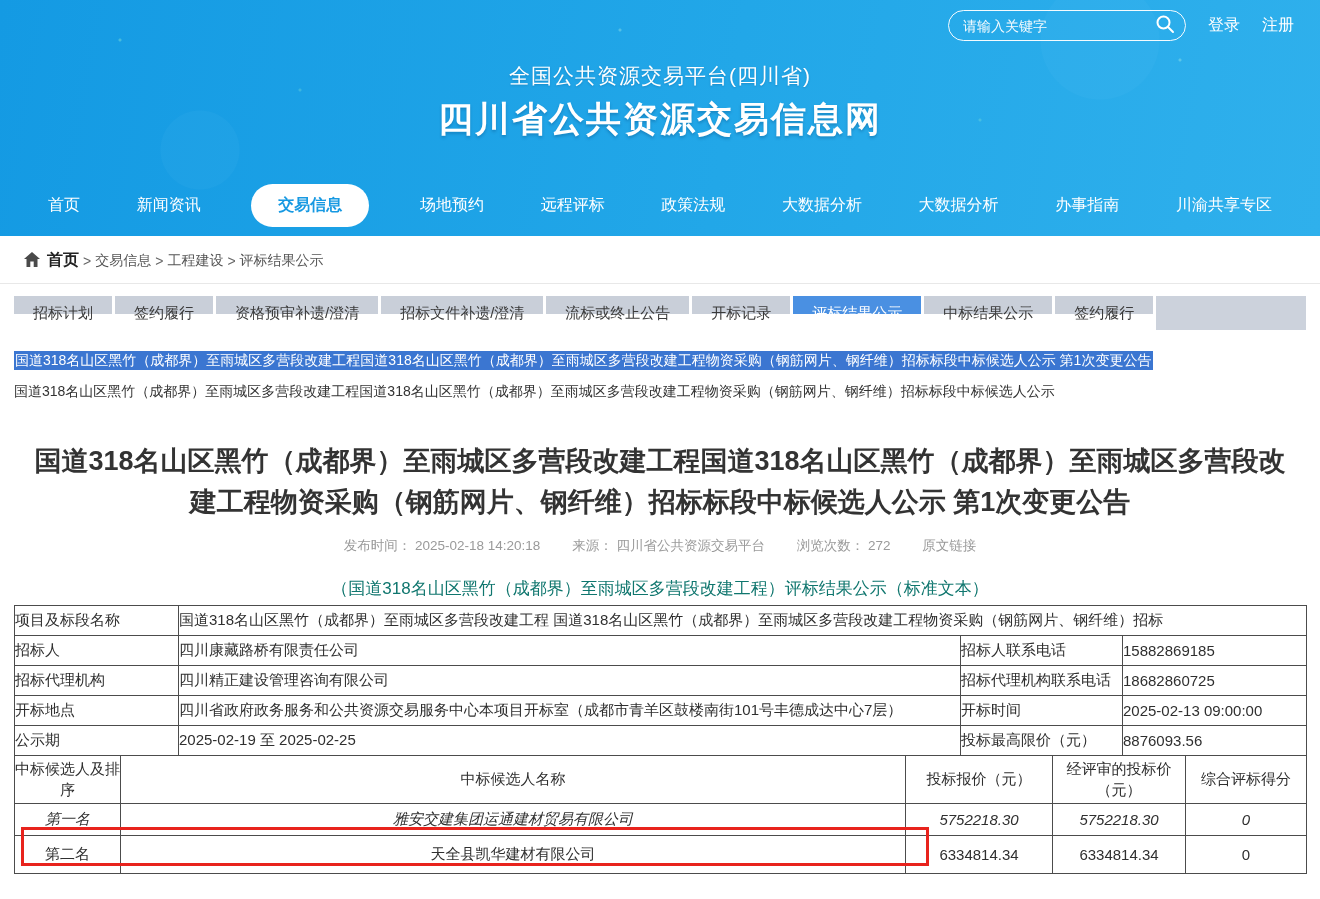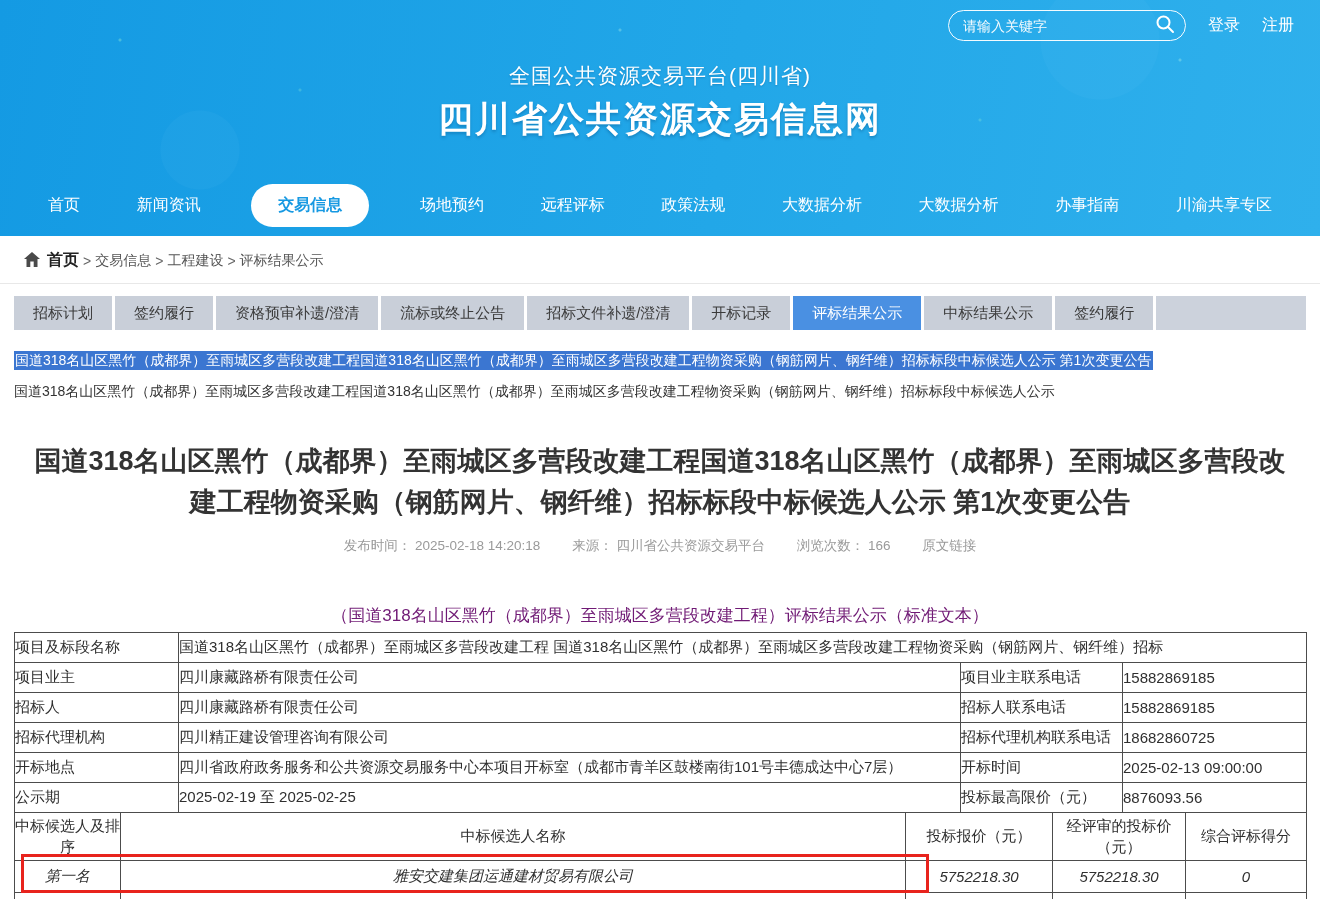--- a/index.html
+++ b/index.html
@@ -39,38 +39,38 @@
   
   .breadcrumb { display:flex; align-items:center; padding:14px 24px 12px;
     border-bottom:1px solid #e8e8e8; font-size:14px; color:#555; }
   .crumb-home { font-size:16px; font-weight:bold; color:#222; text-decoration:none; margin-left:7px; }
   .crumb-sep { margin:0 4px; color:#666; }
   .crumb-link { color:#555; text-decoration:none; }
 
   
   .tab-strip { display:flex; column-gap:3px; margin:12px 14px 0; }
   .tab-btn { background:#c9cfd9; border:none; color:#3a3a3a; font-size:15px;
-    height:34px; line-height:34px; padding:0 19px; cursor:pointer; white-space:nowrap;
+    height:18px; line-height:34px; padding:0 19px; cursor:pointer; white-space:nowrap;
     font-family:inherit; }
   .tab-btn.active { background:#4a90e2; color:#fff; }
   .tab-filler { flex:1; background:#ccd2dc; height:34px; }
 
   
   .result-list { margin:20px 14px 0; font-size:14px; }
   .result-item { display:block; line-height:20px; text-decoration:none; color:#333; }
   .result-item.selected { margin-bottom:11px; }
   .result-item.selected span { background:#3b76d1; color:#fff; padding:1px 2px 2px 1px; }
 
   
   .article-title { margin:40px 34px 0; text-align:center; font-size:27px;
     font-weight:bold; color:#333; line-height:1.52; }
   .article-meta { margin-top:14px; text-align:center; font-size:13.5px; color:#9a9a9a; }
   .article-meta span { margin:0 14px; }
   .meta-link { color:#9a9a9a; text-decoration:none; }
-  .table-caption { margin-top:49px; text-align:center; font-size:17px; color:#701a75; }
+  .table-caption { margin-top:22px; text-align:center; font-size:17px; color:#0f766e; }
 
   
   .tables-wrap { position:relative; margin:5px 14px 0; }
   table { width:1292px; border-collapse:collapse; table-layout:fixed; font-size:15px; color:#2f2f2f; }
   td, th { border:1px solid #4c4c4c; padding:3px 0; font-weight:normal; }
   .info-table td { height:30px; text-align:left; }
   .cand-table { margin-top:-1px; }
   .cand-table th { height:48px; text-align:center; line-height:1.35; }
   .cand-table td { text-align:center; }
   .row-h32 td { height:32px;font-style:italic; }
@@ -129,63 +129,57 @@
   <span class="crumb-sep">&gt;</span>
   <a href="#" class="crumb-link">工程建设</a>
   <span class="crumb-sep">&gt;</span>
   <a href="#" class="crumb-link">评标结果公示</a>
 </div>
 
 <div class="tab-strip">
   <button class="tab-btn">招标计划</button>
   <button class="tab-btn">签约履行</button>
   <button class="tab-btn">资格预审补遗/澄清</button>
+  <button class="tab-btn">招标文件补遗/澄清</button>
   <button class="tab-btn">流标或终止公告</button>
-  <button class="tab-btn">招标文件补遗/澄清</button>
   <button class="tab-btn">开标记录</button>
   <button class="tab-btn active">评标结果公示</button>
   <button class="tab-btn">中标结果公示</button>
   <button class="tab-btn">签约履行</button>
   <div class="tab-filler"></div>
 </div>
 
 <div class="result-list">
   <a href="#" class="result-item selected"><span>国道318名山区黑竹（成都界）至雨城区多营段改建工程国道318名山区黑竹（成都界）至雨城区多营段改建工程物资采购（钢筋网片、钢纤维）招标标段中标候选人公示 第1次变更公告</span></a>
   <a href="#" class="result-item">国道318名山区黑竹（成都界）至雨城区多营段改建工程国道318名山区黑竹（成都界）至雨城区多营段改建工程物资采购（钢筋网片、钢纤维）招标标段中标候选人公示</a>
 </div>
 
 <h1 class="article-title">国道318名山区黑竹（成都界）至雨城区多营段改建工程国道318名山区黑竹（成都界）至雨城区多营段改建工程物资采购（钢筋网片、钢纤维）招标标段中标候选人公示 第1次变更公告</h1>
 
 <div class="article-meta">
   <span>发布时间： 2025-02-18 14:20:18</span>
   <span>来源： 四川省公共资源交易平台</span>
-  <span>浏览次数： 166</span>
+  <span>浏览次数： 272</span>
   <span><a href="#" class="meta-link">原文链接</a></span>
 </div>
 
 <div class="table-caption">（国道318名山区黑竹（成都界）至雨城区多营段改建工程）评标结果公示（标准文本）</div>
 
 <div class="tables-wrap">
   <table class="info-table">
     <colgroup>
         <col style="width:164px">
         <col style="width:782px">
         <col style="width:162px">
         <col style="width:184px">
       </colgroup>
     <tbody>
         <tr>
       <td>项目及标段名称</td>
       <td colspan="3">国道318名山区黑竹（成都界）至雨城区多营段改建工程 国道318名山区黑竹（成都界）至雨城区多营段改建工程物资采购（钢筋网片、钢纤维）招标</td>
-    </tr>
-    <tr>
-      <td>项目业主</td>
-      <td>四川康藏路桥有限责任公司</td>
-      <td>项目业主联系电话</td>
-      <td>15882869185</td>
     </tr>
     <tr>
       <td>招标人</td>
       <td>四川康藏路桥有限责任公司</td>
       <td>招标人联系电话</td>
       <td>15882869185</td>
     </tr>
     <tr>
       <td>招标代理机构</td>
       <td>四川精正建设管理咨询有限公司</td>

